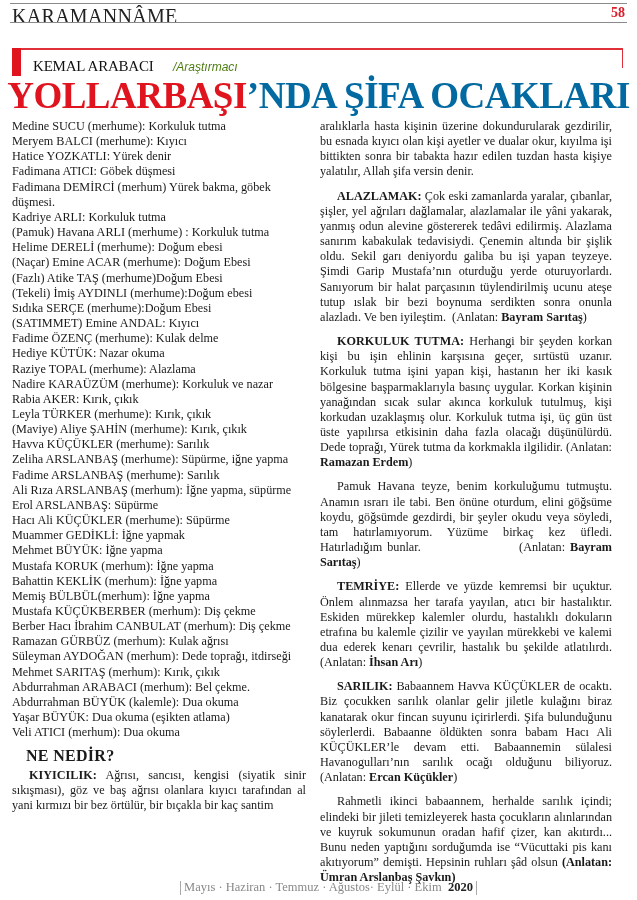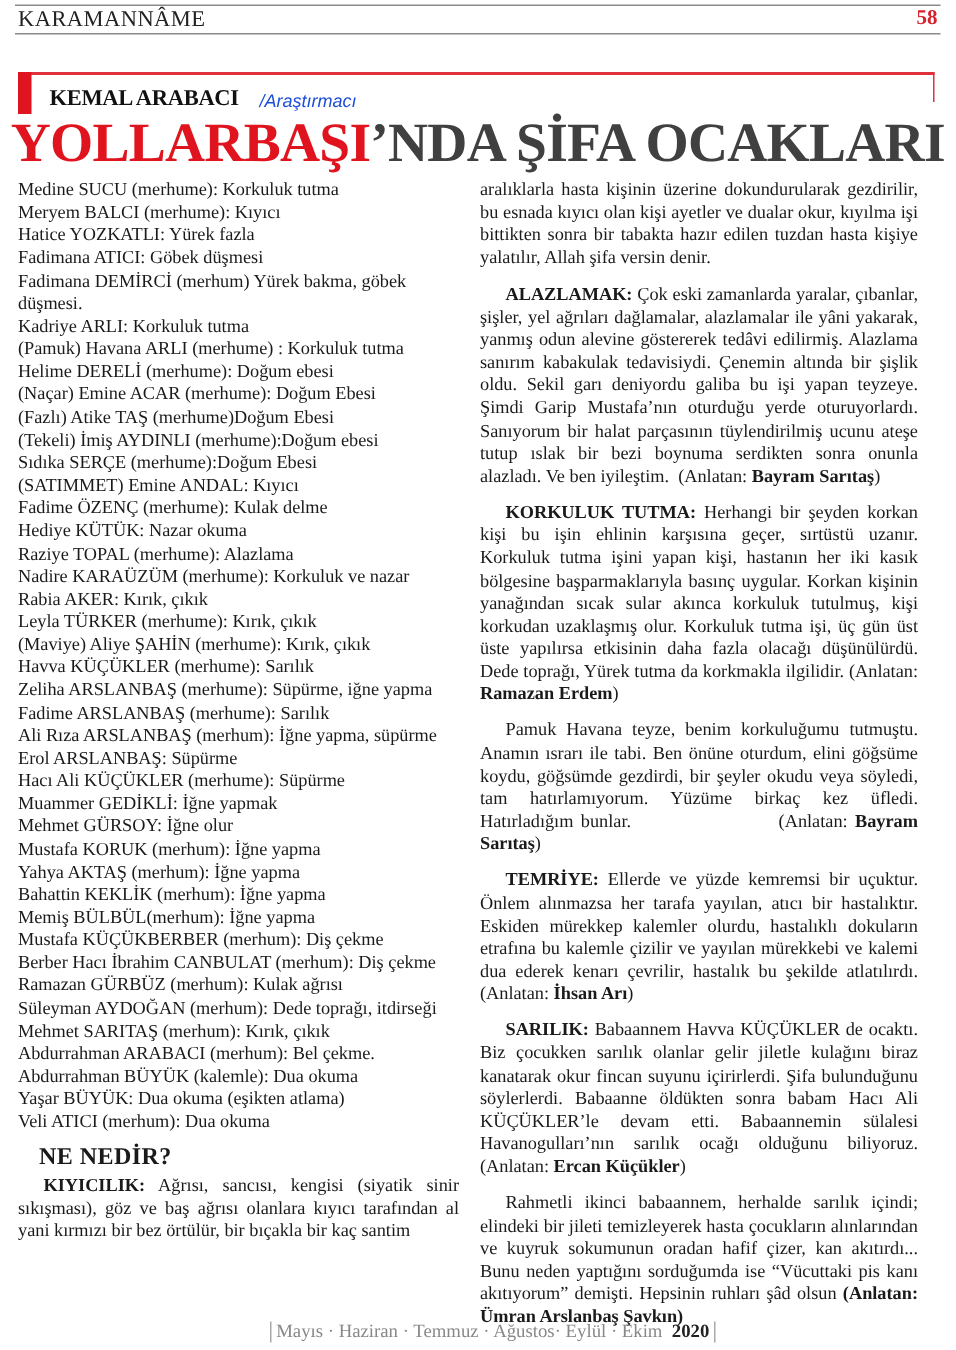--- a/index.html
+++ b/index.html
@@ -1,33 +1,33 @@
 <!DOCTYPE html>
 <html><head>
 <meta charset="utf-8">
 <style>
   html, body { margin:0; padding:0; background:#ffffff; }
   body { width:637px; height:900px; position:relative; overflow:hidden;
          font-family:"Liberation Serif","DejaVu Serif",serif; color:#1a1a1a; }
   .hdr-line { position:absolute; left:10px; right:10px; height:1px; background:#8a8a8a; }
   .hdr-line.top { top:3px; }
   .hdr-line.bot { top:22px; }
-  .magazine { position:absolute; left:12px; top:5px; font-size:15px; letter-spacing:0.3px; color:#222; }
+  .magazine { position:absolute; left:12px; top:5px; font-size:20px; letter-spacing:0.3px; color:#222; }
   .pageno { position:absolute; right:12px; top:5px; font-size:14px; font-weight:bold; color:#d6202d; }
 
   .redframe-top { position:absolute; left:12px; right:14px; top:48px; height:1.5px; background:#e0303a; }
   .redframe-right { position:absolute; right:14px; top:48px; width:1.5px; height:20px; background:#e0303a; }
   .redblock { position:absolute; left:12px; top:48px; width:9px; height:28px; background:#e0141e; }
-  .author { position:absolute; left:33px; top:58px; font-size:15px; font-weight:bold; color:#111; letter-spacing:-0.2px; }
-  .role { position:absolute; left:173px; top:60px; font-size:12px; font-style:italic; color:#1d4ed8;
+  .author { position:absolute; left:33px; top:58px; font-size:15px; font-weight:normal; color:#111; letter-spacing:-0.2px; }
+  .role { position:absolute; left:173px; top:60px; font-size:12px; font-style:italic; color:#4d7c0f;
           font-family:"Liberation Sans",sans-serif; }
   .title { position:absolute; left:0; right:0; top:76px; text-align:center; font-size:37px; font-weight:bold;
            letter-spacing:-0.5px; line-height:40px; white-space:nowrap; }
   .title .red { color:#e0141e; }
-  .title .black { color:#404040; }
+  .title .black { color:#0369a1; }
 
   .col { position:absolute; top:119px; font-size:12.2px; line-height:15.15px; }
   .col.left { left:12px; width:294px; }
   .col.right { left:320px; width:292px; text-align:justify; }
   .entry { white-space:nowrap; }
   .entry.wrap { white-space:normal; }
   .section-title { font-size:16px; font-weight:bold; margin:8px 0 4px 14px; letter-spacing:0.3px; }
   p { margin:0; text-align:justify; }
   p.ind { text-indent:17px; }
   .para { margin-bottom:9px; }
@@ -55,21 +55,21 @@
   <div class="role">/Araştırmacı</div>
   <h1 class="title" style="margin:0;">
     <span class="red">YOLLARBAŞI</span><span class="black">’NDA ŞİFA OCAKLARI</span>
   </h1>
 </div>
 
 <div class="col left">
   <div id="healer-list">
       <div class="entry">Medine SUCU (merhume): Korkuluk tutma</div>
       <div class="entry">Meryem BALCI (merhume): Kıyıcı</div>
-      <div class="entry">Hatice YOZKATLI: Yürek fazla</div>
+      <div class="entry">Hatice YOZKATLI: Yürek denir</div>
       <div class="entry">Fadimana ATICI: Göbek düşmesi</div>
       <div class="entry wrap">Fadimana DEMİRCİ (merhum) Yürek bakma, göbek düşmesi.</div>
       <div class="entry">Kadriye ARLI: Korkuluk tutma</div>
       <div class="entry">(Pamuk) Havana ARLI (merhume) : Korkuluk tutma</div>
       <div class="entry">Helime DERELİ (merhume): Doğum ebesi</div>
       <div class="entry">(Naçar) Emine ACAR (merhume): Doğum Ebesi</div>
       <div class="entry">(Fazlı) Atike TAŞ (merhume)Doğum Ebesi</div>
       <div class="entry">(Tekeli) İmiş AYDINLI (merhume):Doğum ebesi</div>
       <div class="entry">Sıdıka SERÇE (merhume):Doğum Ebesi</div>
       <div class="entry">(SATIMMET) Emine ANDAL: Kıyıcı</div>
@@ -80,23 +80,22 @@
       <div class="entry">Rabia AKER: Kırık, çıkık</div>
       <div class="entry">Leyla TÜRKER (merhume): Kırık, çıkık</div>
       <div class="entry">(Maviye) Aliye ŞAHİN (merhume): Kırık, çıkık</div>
       <div class="entry">Havva KÜÇÜKLER (merhume): Sarılık</div>
       <div class="entry">Zeliha ARSLANBAŞ (merhume): Süpürme, iğne yapma</div>
       <div class="entry">Fadime ARSLANBAŞ (merhume): Sarılık</div>
       <div class="entry">Ali Rıza ARSLANBAŞ (merhum): İğne yapma, süpürme</div>
       <div class="entry">Erol ARSLANBAŞ: Süpürme</div>
       <div class="entry">Hacı Ali KÜÇÜKLER (merhume): Süpürme</div>
       <div class="entry">Muammer GEDİKLİ: İğne yapmak</div>
-      <div class="entry">Mehmet GÜRSOY: İğne olur</div>
+      <div class="entry">Mehmet BÜYÜK: İğne yapma</div>
       <div class="entry">Mustafa KORUK (merhum): İğne yapma</div>
-      <div class="entry">Yahya AKTAŞ (merhum): İğne yapma</div>
       <div class="entry">Bahattin KEKLİK (merhum): İğne yapma</div>
       <div class="entry">Memiş BÜLBÜL(merhum): İğne yapma</div>
       <div class="entry">Mustafa KÜÇÜKBERBER (merhum): Diş çekme</div>
       <div class="entry">Berber Hacı İbrahim CANBULAT (merhum): Diş çekme</div>
       <div class="entry">Ramazan GÜRBÜZ (merhum): Kulak ağrısı</div>
       <div class="entry">Süleyman AYDOĞAN (merhum): Dede toprağı, itdirseği</div>
       <div class="entry">Mehmet SARITAŞ (merhum): Kırık, çıkık</div>
       <div class="entry">Abdurrahman ARABACI (merhum): Bel çekme.</div>
       <div class="entry">Abdurrahman BÜYÜK (kalemle): Dua okuma</div>
       <div class="entry">Yaşar BÜYÜK: Dua okuma (eşikten atlama)</div>

